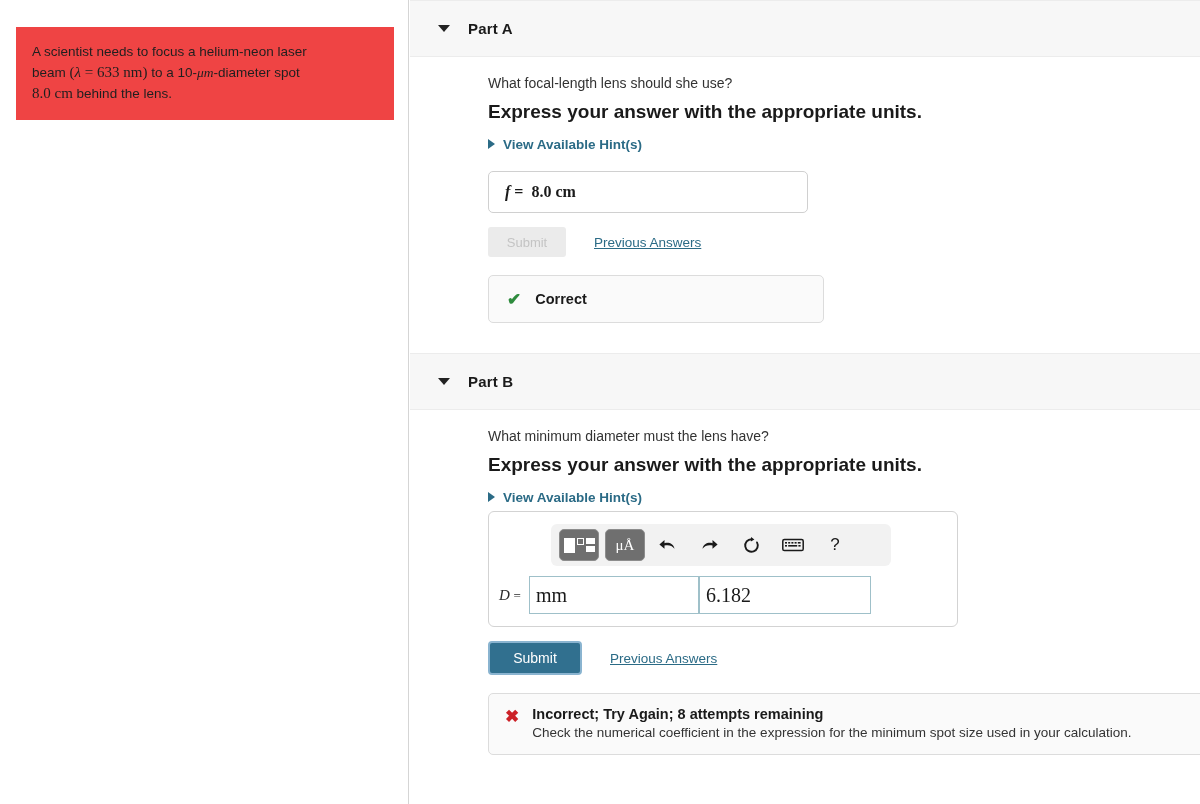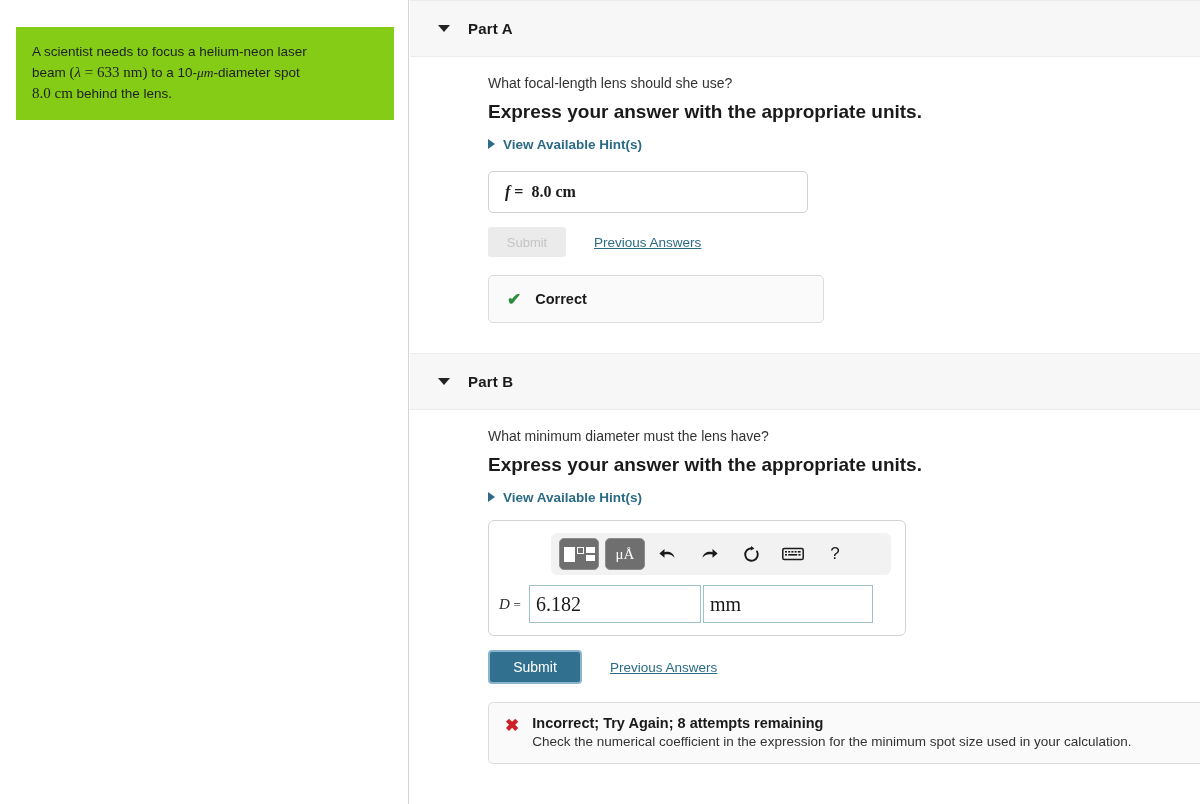--- a/index.html
+++ b/index.html
@@ -25,21 +25,21 @@
     background: #ffffff;
     border-right: 1px solid #d5d5d5;
     box-sizing: border-box;
   }
   #problem-box {
     position: absolute;
     left: 16px;
     top: 27px;
     width: 378px;
     box-sizing: border-box;
-    background: #84cc16;
+    background: #ef4444;
     padding: 14px 16px 16px 16px;
   }
   #problem-text {
     font-size: 13.5px;
     line-height: 21px;
     color: #1f1f1f;
   }
   .mathserif {
     font-family: "Liberation Serif", serif;
     font-size: 15px;
@@ -214,22 +214,22 @@
   }
   .feedback-sub {
     font-size: 13.5px;
     color: #333;
     margin-top: 3px;
     white-space: nowrap;
   }
 
   
   #partB-entry {
-    margin-top: 14px;
-    width: 418px;
+    margin-top: 5px;
+    width: 470px;
     border: 1px solid #d3d3d3;
     border-radius: 6px;
     background: #fff;
     box-sizing: border-box;
     padding: 10px 10px 12px 10px;
   }
   #math-toolbar {
     margin: 2px 0 0 52px;
     width: 340px;
     height: 42px;
@@ -433,22 +433,22 @@
         <div class="tool-btn plain">
           <span class="glyph">?</span>
         </div>
       </div>
 
       <div id="answer-row">
         <span id="d-label">
           <span>D</span>
           <span style="font-style:normal;font-size:13px;">=</span>
         </span>
+        <input class="answer-input" id="unit-input" type="text" value="mm" style="">
         <input class="answer-input" id="value-input" type="text" value="6.182" style="">
-        <input class="answer-input" id="unit-input" type="text" value="mm" style="">
       </div>
     </div>
 
     <div class="btn-row">
       <button class="btn-submit">Submit</button>
       <span class="prev-answers">Previous Answers</span>
     </div>
 
     <div class="feedback" id="incorrect-box">
       <span class="x-icon">✖</span>

